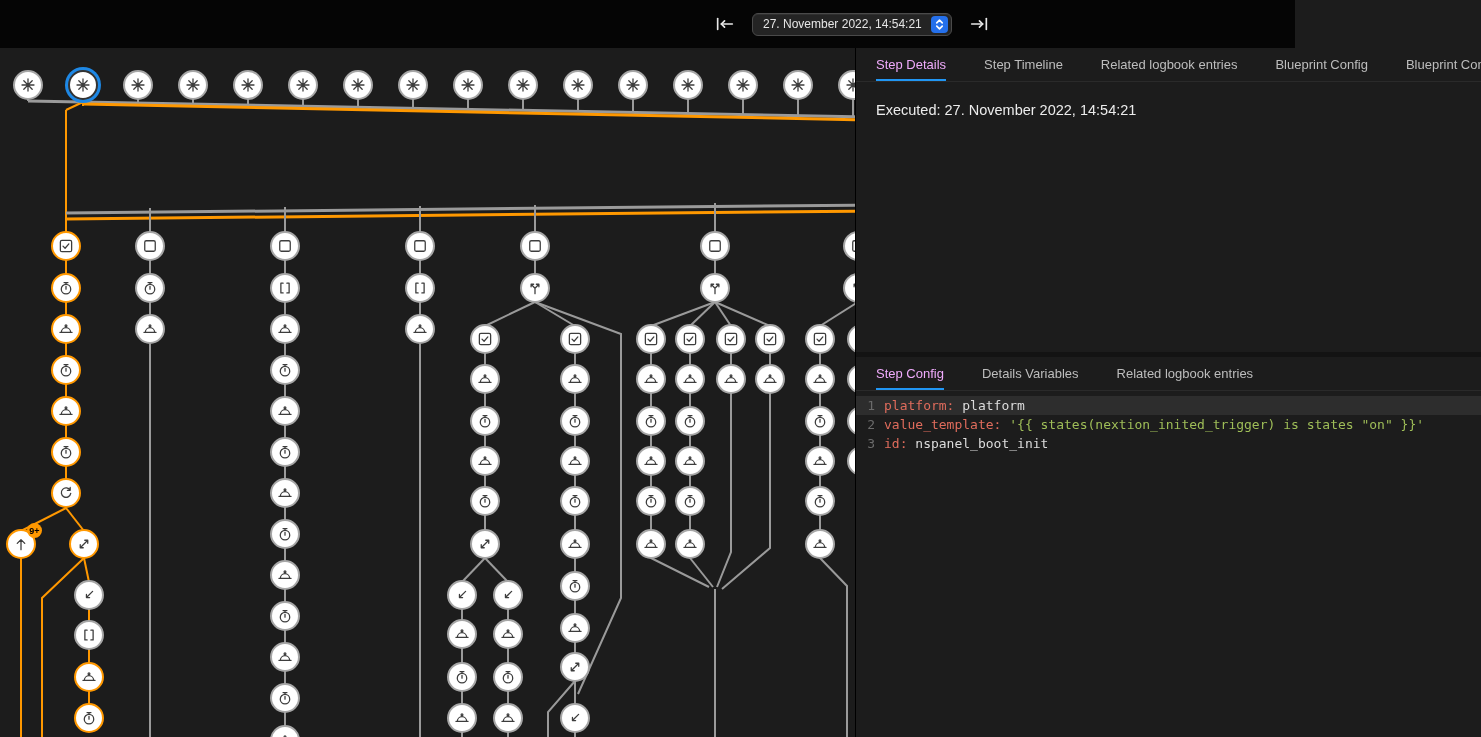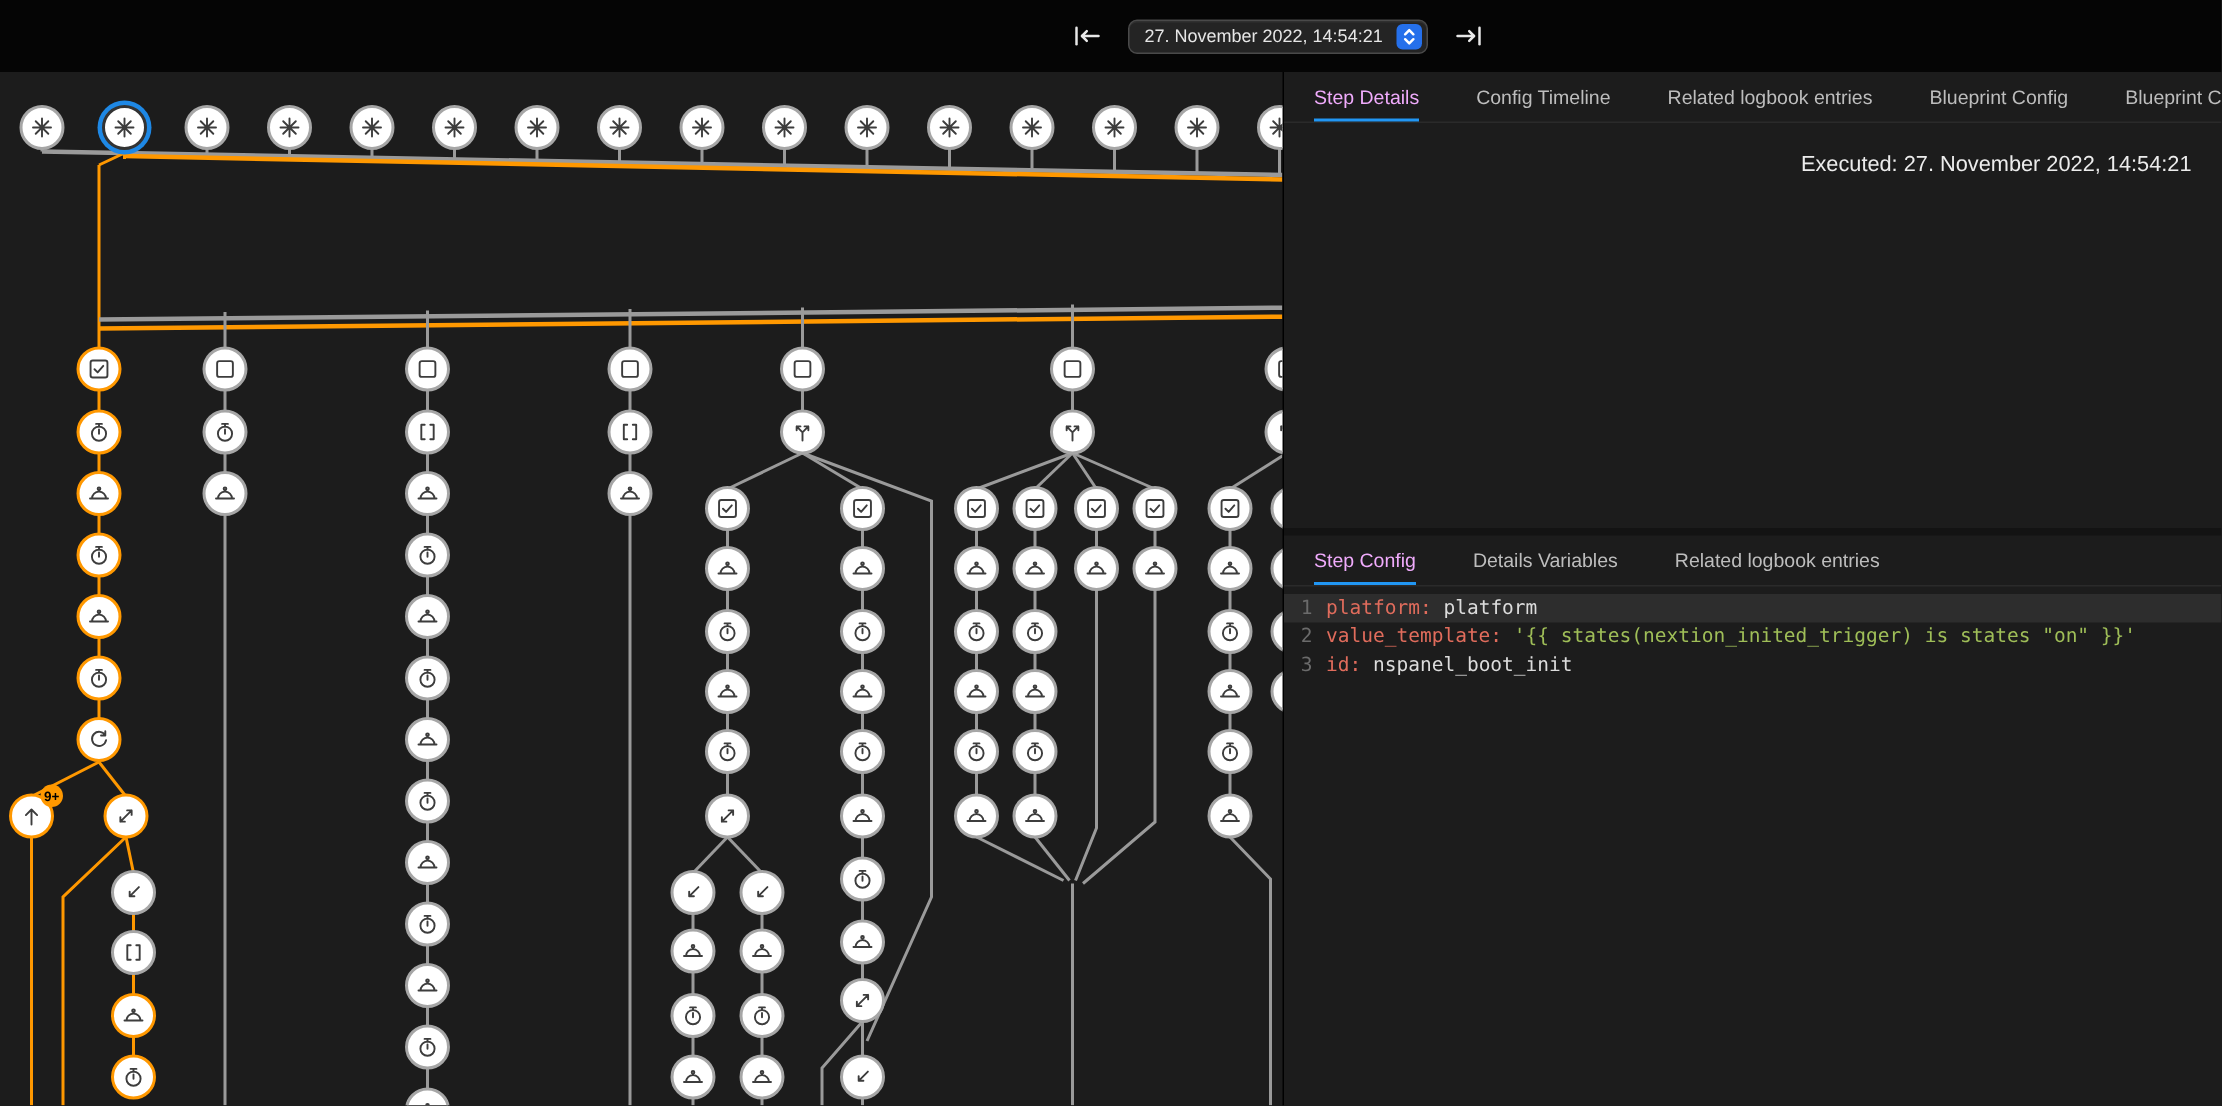--- a/index.html
+++ b/index.html
@@ -5,21 +5,21 @@
   :root{
     --accent:#2196f3; --path-active:#ff9800; --edge:#9a9a9a; --node-border:#a6a6a6;
     --selected:#1e88e5; --syntax-key:#e06c5c; --syntax-string:#9fbe58; --code-plain:#dcdcdc;
     --stepper-blue:#2570eb;
   }
   *{margin:0;padding:0;box-sizing:border-box;}
   html,body{width:1481px;height:737px;overflow:hidden;}
   body{position:relative;background:#1c1c1c;font-family:"Liberation Sans",sans-serif;color:#e0e0e0;}
 
   
-  .topbar{position:absolute;left:0;top:0;width:1481px;height:48px;background:#050505;z-index:20;}
+  .topbar{position:absolute;left:0;top:0;width:1295px;height:48px;background:#050505;z-index:20;}
   .run-nav{position:absolute;left:712px;top:0;height:48px;display:flex;align-items:center;gap:14px;}
   .nav-arrow{background:none;border:none;cursor:pointer;width:26px;height:26px;display:flex;align-items:center;justify-content:center;}
   .nav-arrow svg{width:22px;height:22px;fill:none;stroke:#e8e8e8;stroke-width:1.8;stroke-linecap:round;stroke-linejoin:round;}
   .run-select{display:flex;align-items:center;height:23px;background:#242424;border:1px solid #4a4a4a;border-radius:6px;padding:0 3px 0 10px;font-size:12px;color:#e6e6e6;cursor:pointer;box-shadow:inset 0 1px 0 rgba(255,255,255,.06);}
   .stepper{width:17px;height:17px;border-radius:4px;background:var(--stepper-blue);margin-left:9px;display:flex;align-items:center;justify-content:center;}
   .stepper svg{width:11px;height:13px;fill:none;stroke:#fff;stroke-width:1.8;stroke-linecap:round;stroke-linejoin:round;}
 
   
   .graph-area{position:absolute;left:0;top:0;width:855px;height:737px;background:#1c1c1c;overflow:hidden;}
   .graph-area svg.edges{position:absolute;left:0;top:0;}
@@ -29,21 +29,21 @@
   .node svg{width:18px;height:18px;fill:none;stroke:#3d3d3d;stroke-width:1.7;stroke-linecap:round;stroke-linejoin:round;}
   .badge{position:absolute;top:-8px;right:-8px;min-width:15px;height:15px;background:var(--path-active);color:#000;font-size:9px;font-weight:bold;border-radius:50%;display:flex;align-items:center;justify-content:center;padding:0 1px;}
 
   
   .right-panel{position:absolute;left:855px;top:48px;right:0;bottom:0;display:flex;flex-direction:column;background:#1c1c1c;border-left:1px solid #000;}
   .tabbar{display:flex;gap:38px;align-items:stretch;height:34px;padding:0 20px;border-bottom:1px solid #2a2a2a;flex-shrink:0;}
   .tab{display:flex;align-items:center;font-size:13px;color:#bdbdbd;cursor:pointer;position:relative;white-space:nowrap;}
   .tab.active{color:#f0abfc;}
   .tab.active::after{content:"";position:absolute;left:0;right:0;bottom:0;height:2px;background:var(--accent);}
   .details-panel{height:304px;display:flex;flex-direction:column;}
-  .panel-content{padding:20px;font-size:14.5px;color:#ececec;text-align:right;}
+  .panel-content{padding:20px;font-size:14.5px;color:#ececec;}
   .config-panel{flex:1;display:flex;flex-direction:column;border-top:5px solid #131313;}
   .code{font-family:"DejaVu Sans Mono",monospace;font-size:13px;line-height:19px;padding-top:5px;color:var(--code-plain);}
   .code-line{display:flex;}
   .code-line.active-line{background:#2d2d2d;}
   .gutter{width:28px;flex-shrink:0;text-align:right;padding-right:9px;color:#6b6b6b;user-select:none;}
   .line-text{white-space:pre;}
   .key{color:var(--syntax-key);}
   .str{color:var(--syntax-string);}
   .plain{color:var(--code-plain);}
 </style>
@@ -793,21 +793,21 @@
         <path d="M7 17 17 7M17 7h-4M17 7v4M7 17h4M7 17v-4"></path>
       </svg>
     </div>
   </div>
 
 <div class="right-panel">
 
   <section class="details-panel">
     <div class="tabbar">
       <div class="tab active">Step Details</div>
-      <div class="tab">Config Timeline</div>
+      <div class="tab">Step Timeline</div>
       <div class="tab">Related logbook entries</div>
       <div class="tab">Blueprint Config</div>
       <div class="tab">Blueprint Config</div>
     </div>
     <div class="panel-content">Executed: 27. November 2022, 14:54:21</div>
   </section>
 
   <section class="config-panel">
     <div class="tabbar">
       <div class="tab active">Step Config</div>

